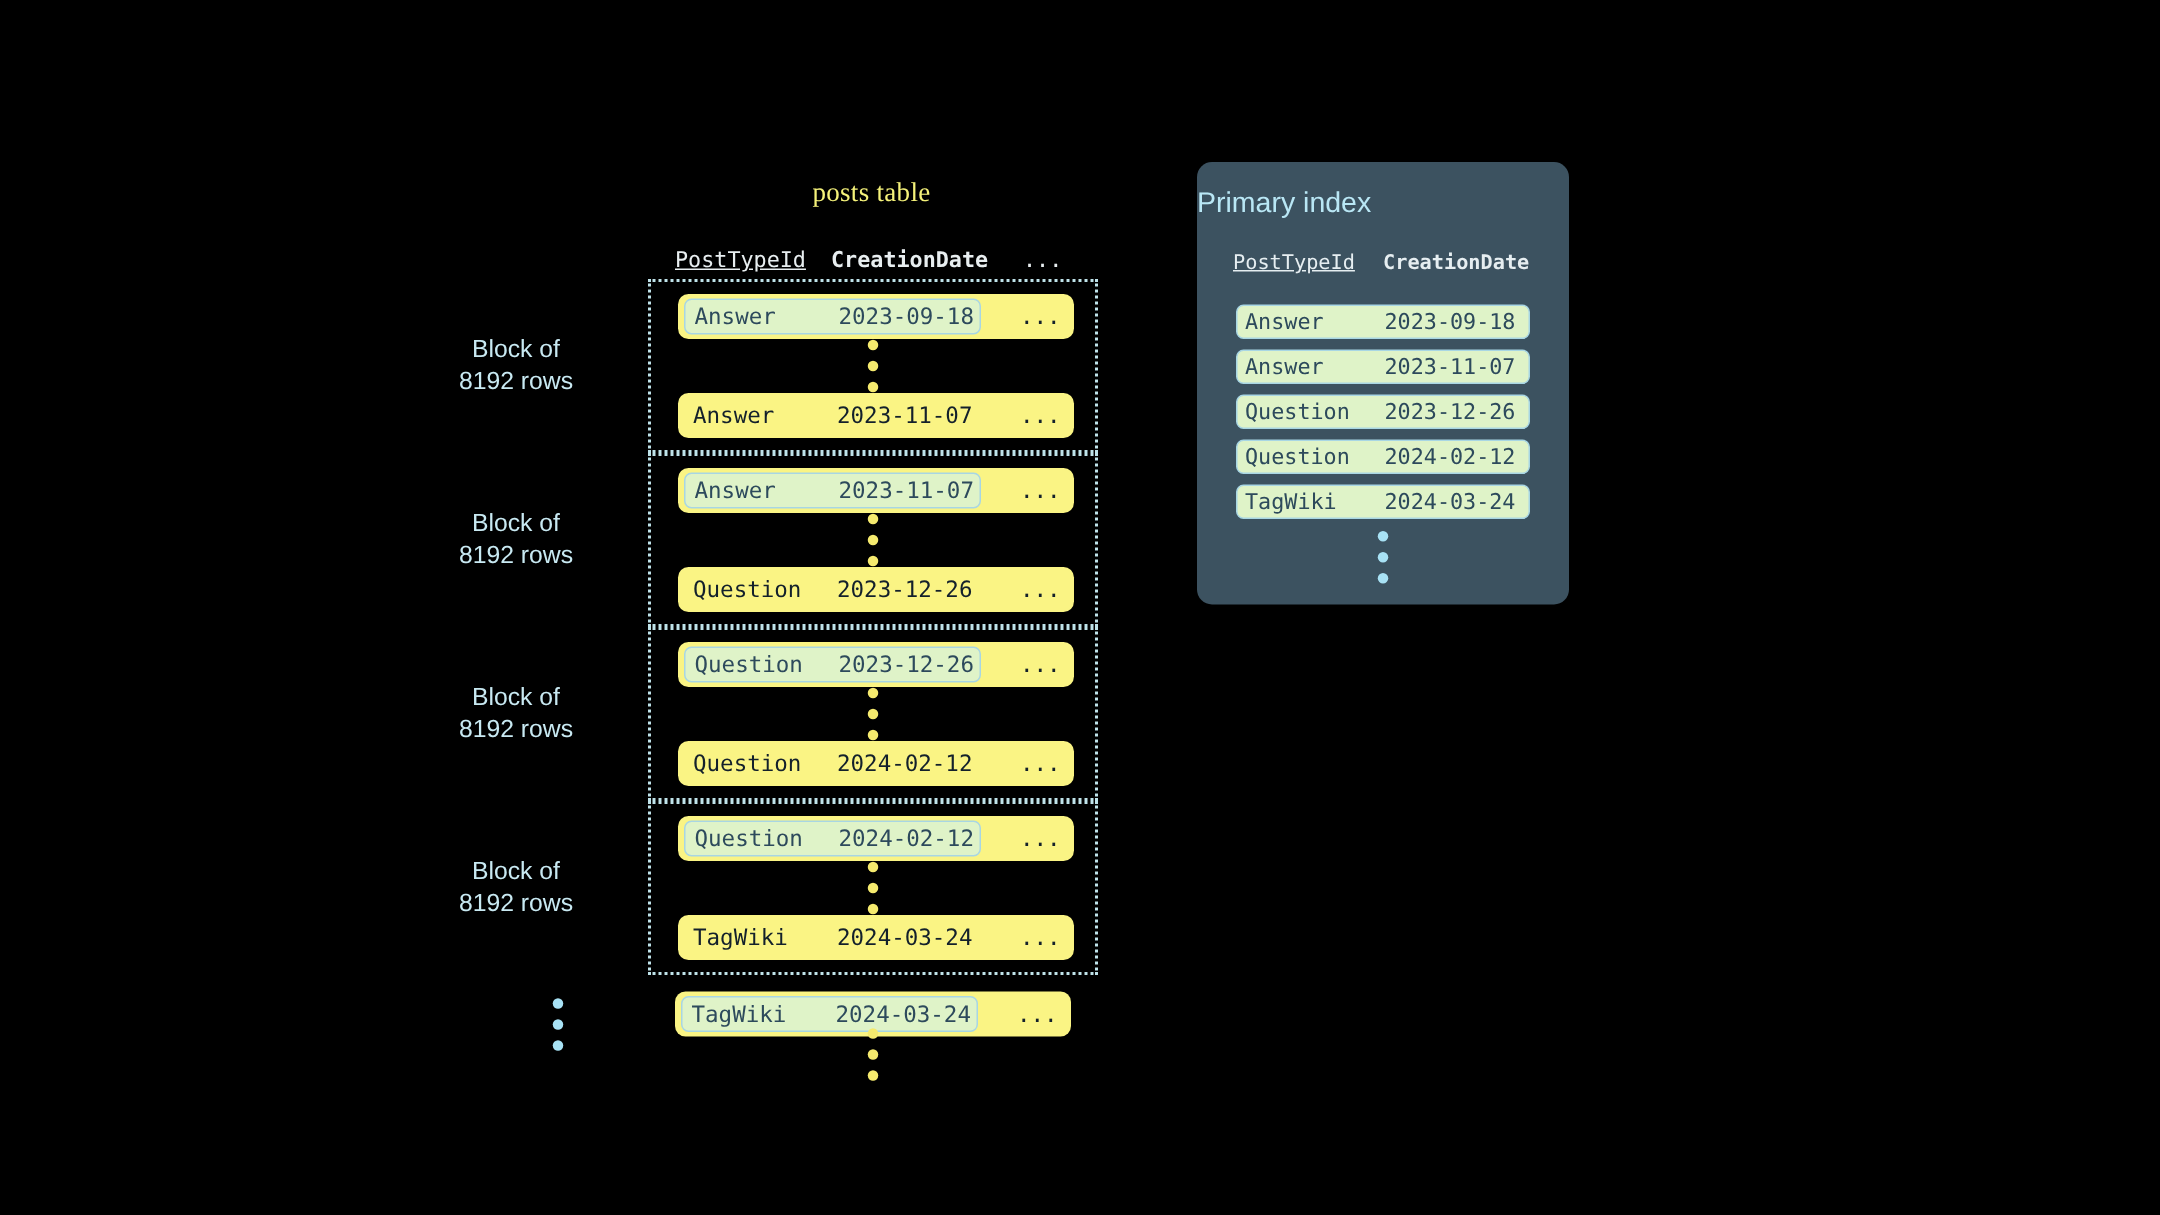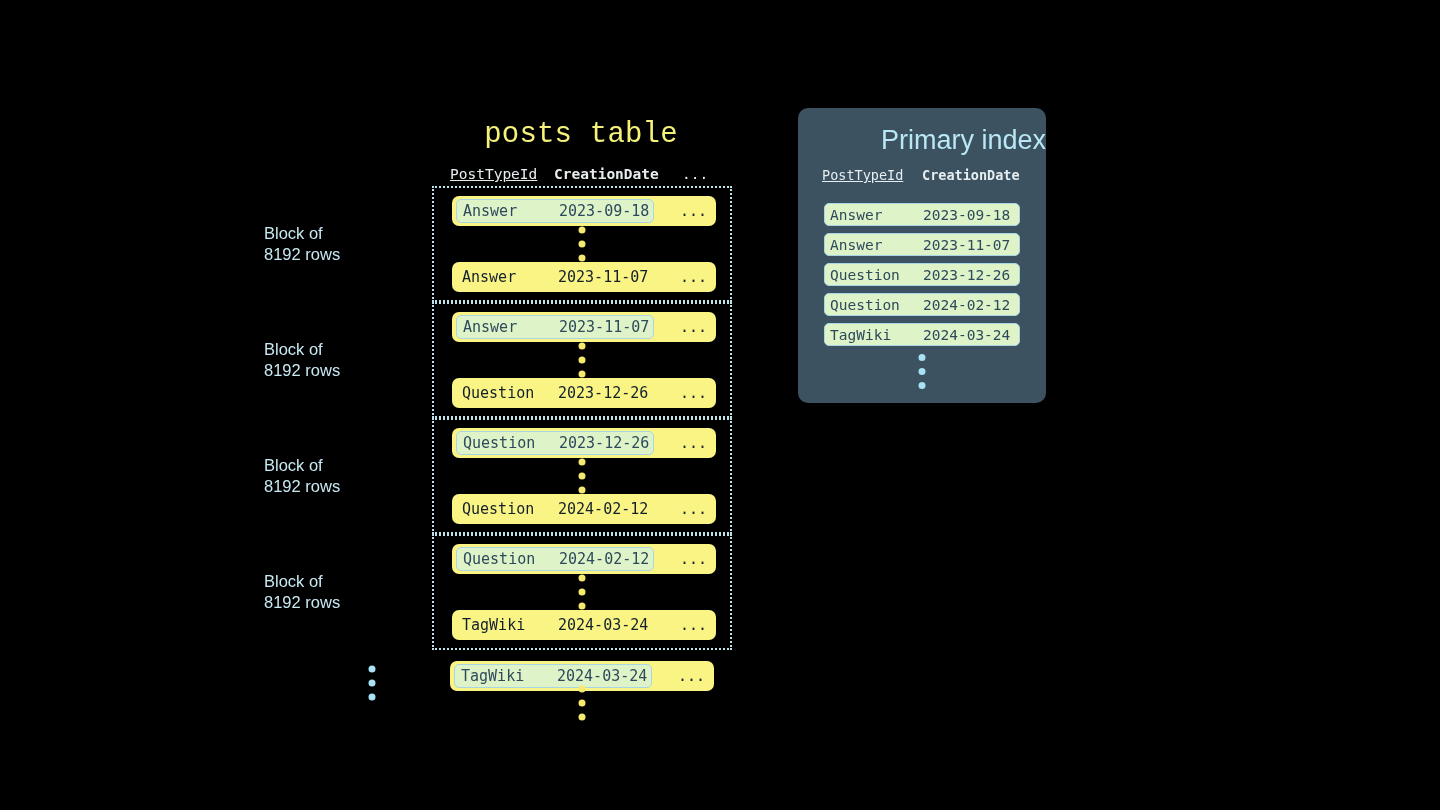--- a/index.html
+++ b/index.html
@@ -24,22 +24,22 @@
     width: 440px;
   }
 
   .table-title {
     position: absolute;
     left: 131px;
     top: 0px;
     width: 300px;
     text-align: center;
     color: #f5f27a;
-    font-size: 29px;
-    font-family: Liberation Mono, monospace;
+    font-size: 18px;
+    font-family: Liberation Serif, serif;
     letter-spacing: 0.2px;
   }
 
   .col-headers {
     position: absolute;
     left: 150px;
     top: 48px;
     width: 282px;
     height: 20px;
     font-family: "DejaVu Sans Mono", monospace;
@@ -71,21 +71,21 @@
     width: 300px;
     margin-bottom: 0px;
   }
 
   .block-label {
     position: absolute;
     right: 306px;
     top: 50%;
     transform: translateY(-50%);
     width: 160px;
-    text-align: left;
+    text-align: center;
     color: #c8e9f2;
     font-size: 16.5px;
     line-height: 21px;
     font-family: "Liberation Sans", sans-serif;
     white-space: pre-line;
   }
 
   
   .row {
     position: absolute;
@@ -186,23 +186,23 @@
     width: 248px;
     height: 295px;
     background: #3c5260;
     border-radius: 10px;
   }
   .pi-title {
     position: absolute;
     left: 0;
     top: 17px;
     width: 100%;
-    text-align: right;
+    text-align: left;
     color: #b9e7f5;
-    font-size: 27px;
+    font-size: 19px;
     font-family: "Liberation Sans", sans-serif;
   }
   .pi-headers {
     position: absolute;
     left: 24px;
     top: 59px;
     width: 206px;
     height: 20px;
     font-family: "DejaVu Sans Mono", monospace;
     font-size: 13.5px;

